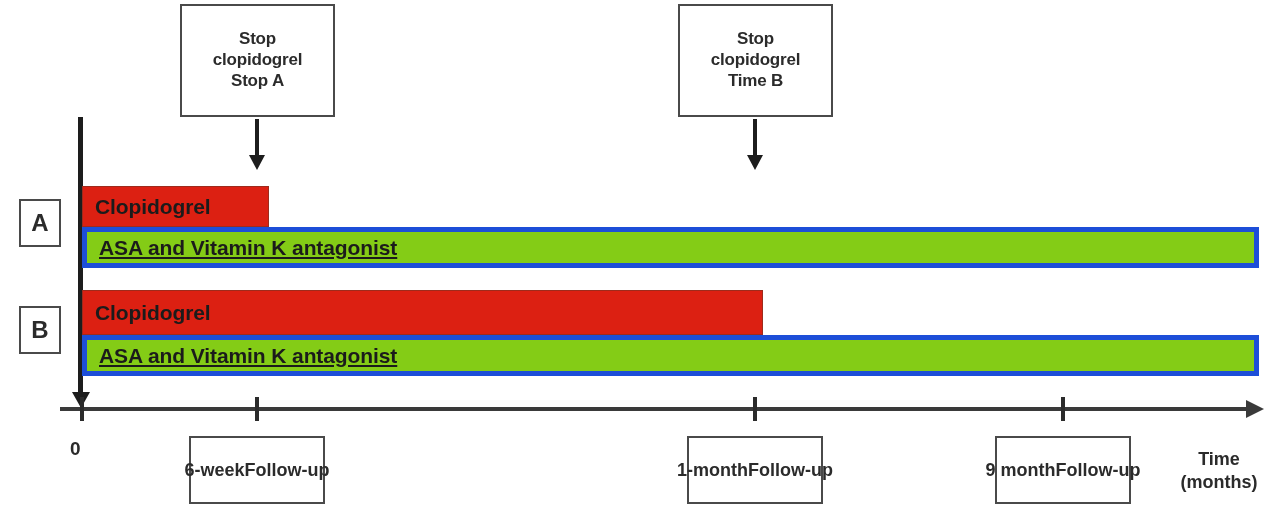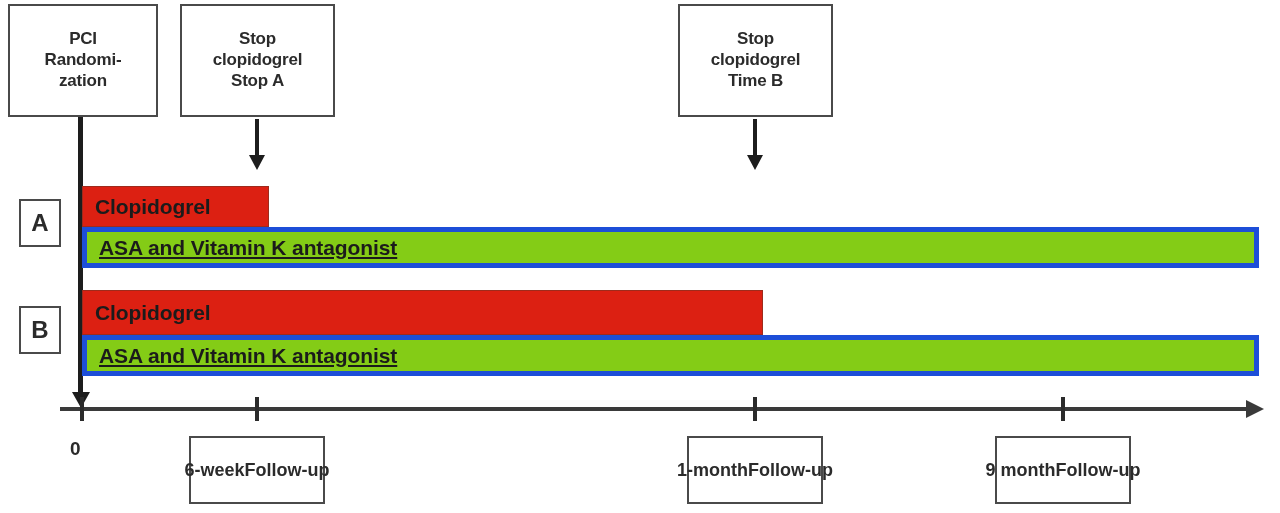--- a/index.html
+++ b/index.html
@@ -199,25 +199,20 @@
     color: #2b2b2b;
     line-height: 1.25;
   }
   #time-caption .ln { display: block; white-space: nowrap; }
 </style>
 </head>
 <body>
 
 <div id="diagram">
 
-  <div class="callout" id="callout-pci">
-    <span class="ln">PCI</span>
-    <span class="ln">Randomi-</span>
-    <span class="ln">zation</span>
-  </div>
 
   <div class="callout" id="callout-stop-a">
     <span class="ln">Stop</span>
     <span class="ln">clopidogrel</span>
     <span class="ln">Stop A</span>
   </div>
 
   <div class="callout" id="callout-stop-b">
     <span class="ln">Stop</span>
     <span class="ln">clopidogrel</span>
@@ -261,14 +256,18 @@
   </div>
   <div class="followup" id="followup-6month">
     <span class="ln">1-month</span>
     <span class="ln">Follow-up</span>
   </div>
   <div class="followup" id="followup-9month">
     <span class="ln">9 month</span>
     <span class="ln">Follow-up</span>
   </div>
 
+  <div id="time-caption">
+    <span class="ln">Time</span>
+    <span class="ln">(months)</span>
+  </div>
 
 </div>
 
 </body></html>

